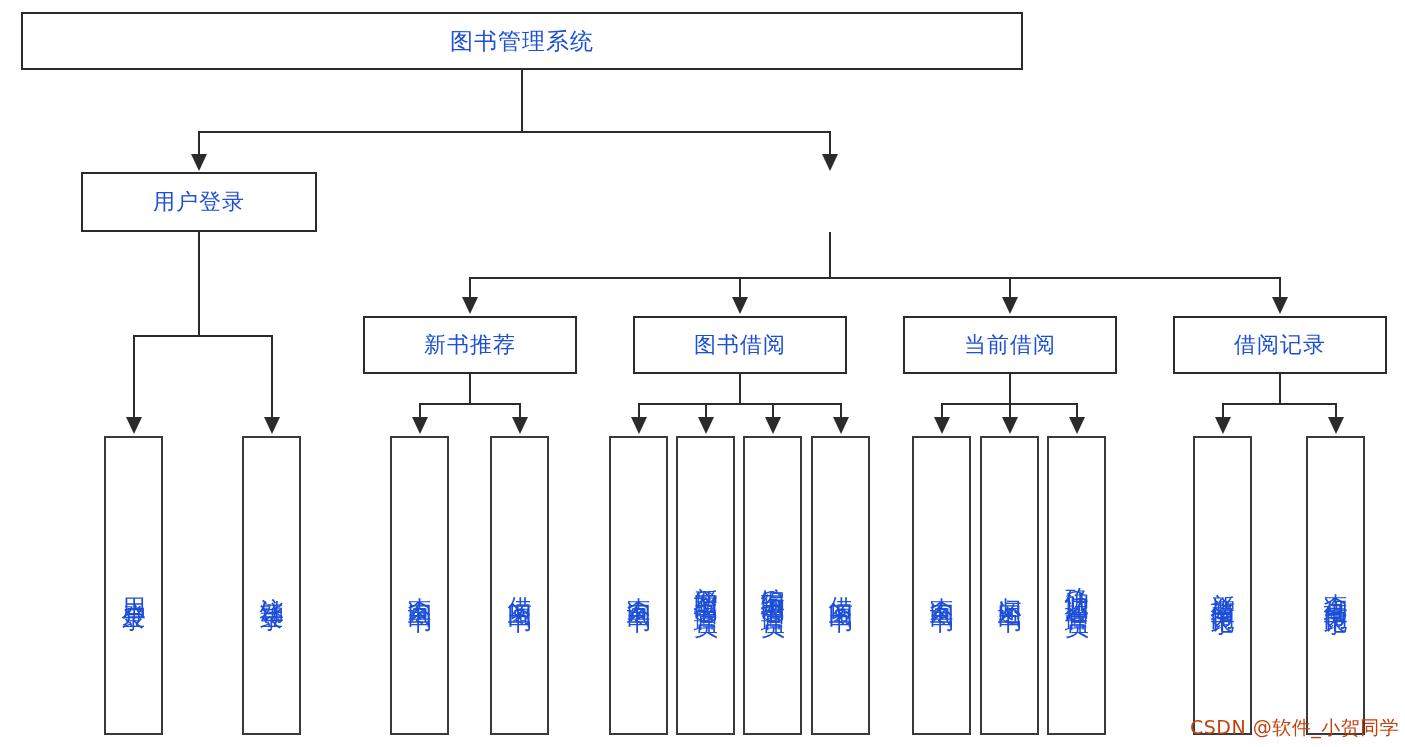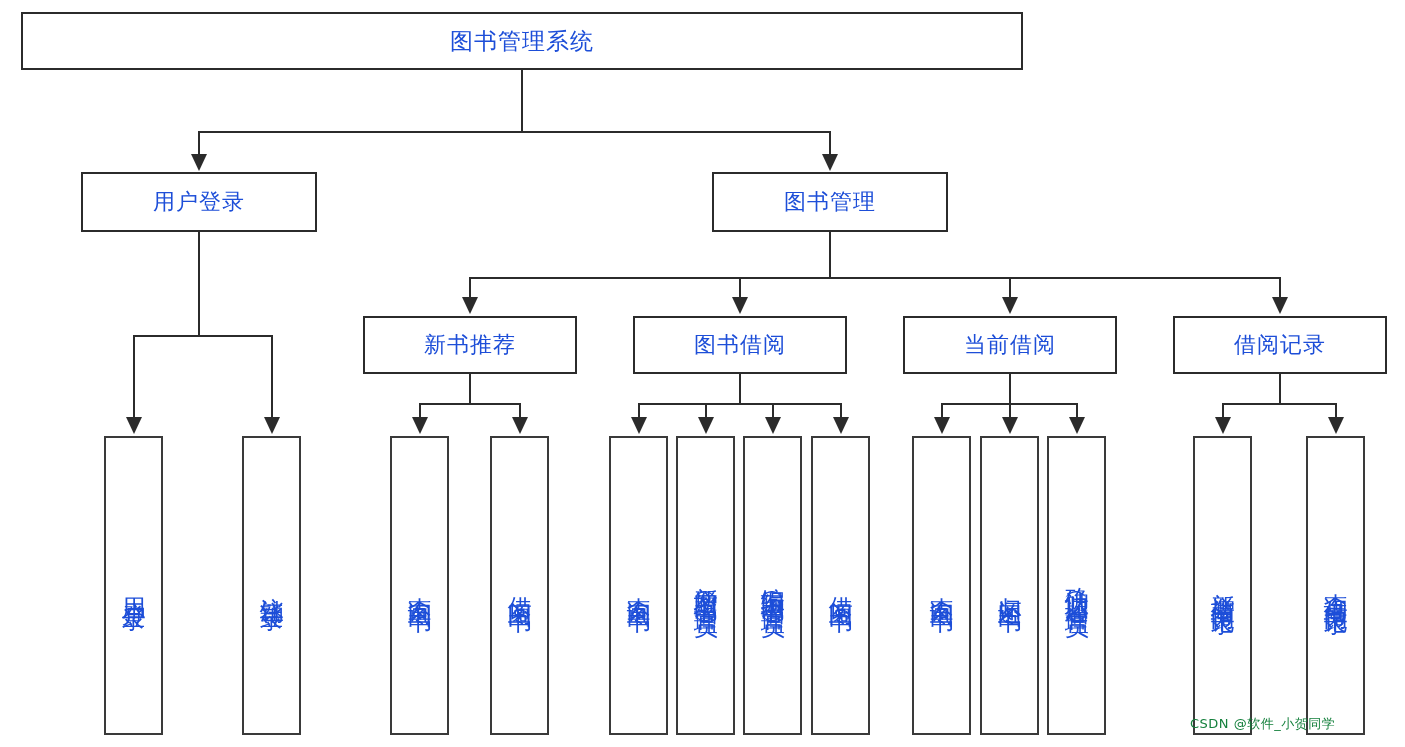--- a/index.html
+++ b/index.html
@@ -67,22 +67,22 @@
   .arrow{
     position:absolute;
     width:0;height:0;
     border-left:8px solid transparent;
     border-right:8px solid transparent;
     border-top:17px solid #2b2b2b;
   }
   
   #watermark{
     position:absolute;
-    color:#15803d;
-    font-size:13px;
+    color:#c2410c;
+    font-size:19px;
     letter-spacing:0.5px;
     white-space:nowrap;
     user-select:none;
   }
 </style>
 </head>
 <body>
 
 <div id="canvas">
 
@@ -94,23 +94,20 @@
   <div class="hline" style="left:198px;top:131px;width:632px;"></div>
   <div class="vline" style="left:198px;top:131px;height:25px;"></div>
   <div class="arrow" style="left:191px;top:154px;"></div>
   <div class="vline" style="left:829px;top:131px;height:25px;"></div>
   <div class="arrow" style="left:822px;top:154px;"></div>
 
   <div class="box box-l2" style="left:81px;top:172px;width:236px;height:60px;">
     <span class="txt">用户登录</span>
   </div>
 
-  <div class="box box-l2" style="left:712px;top:172px;width:236px;height:60px;">
-    <span class="txt">图书管理</span>
-  </div>
 
   <div class="vline" style="left:198px;top:232px;height:104px;"></div>
   <div class="hline" style="left:133px;top:335px;width:140px;"></div>
   <div class="vline" style="left:133px;top:335px;height:84px;"></div>
   <div class="arrow" style="left:126px;top:417px;"></div>
   <div class="vline" style="left:271px;top:335px;height:84px;"></div>
   <div class="arrow" style="left:264px;top:417px;"></div>
 
   <div class="vline" style="left:829px;top:232px;height:46px;"></div>
   <div class="hline" style="left:469px;top:277px;width:811px;"></div>

